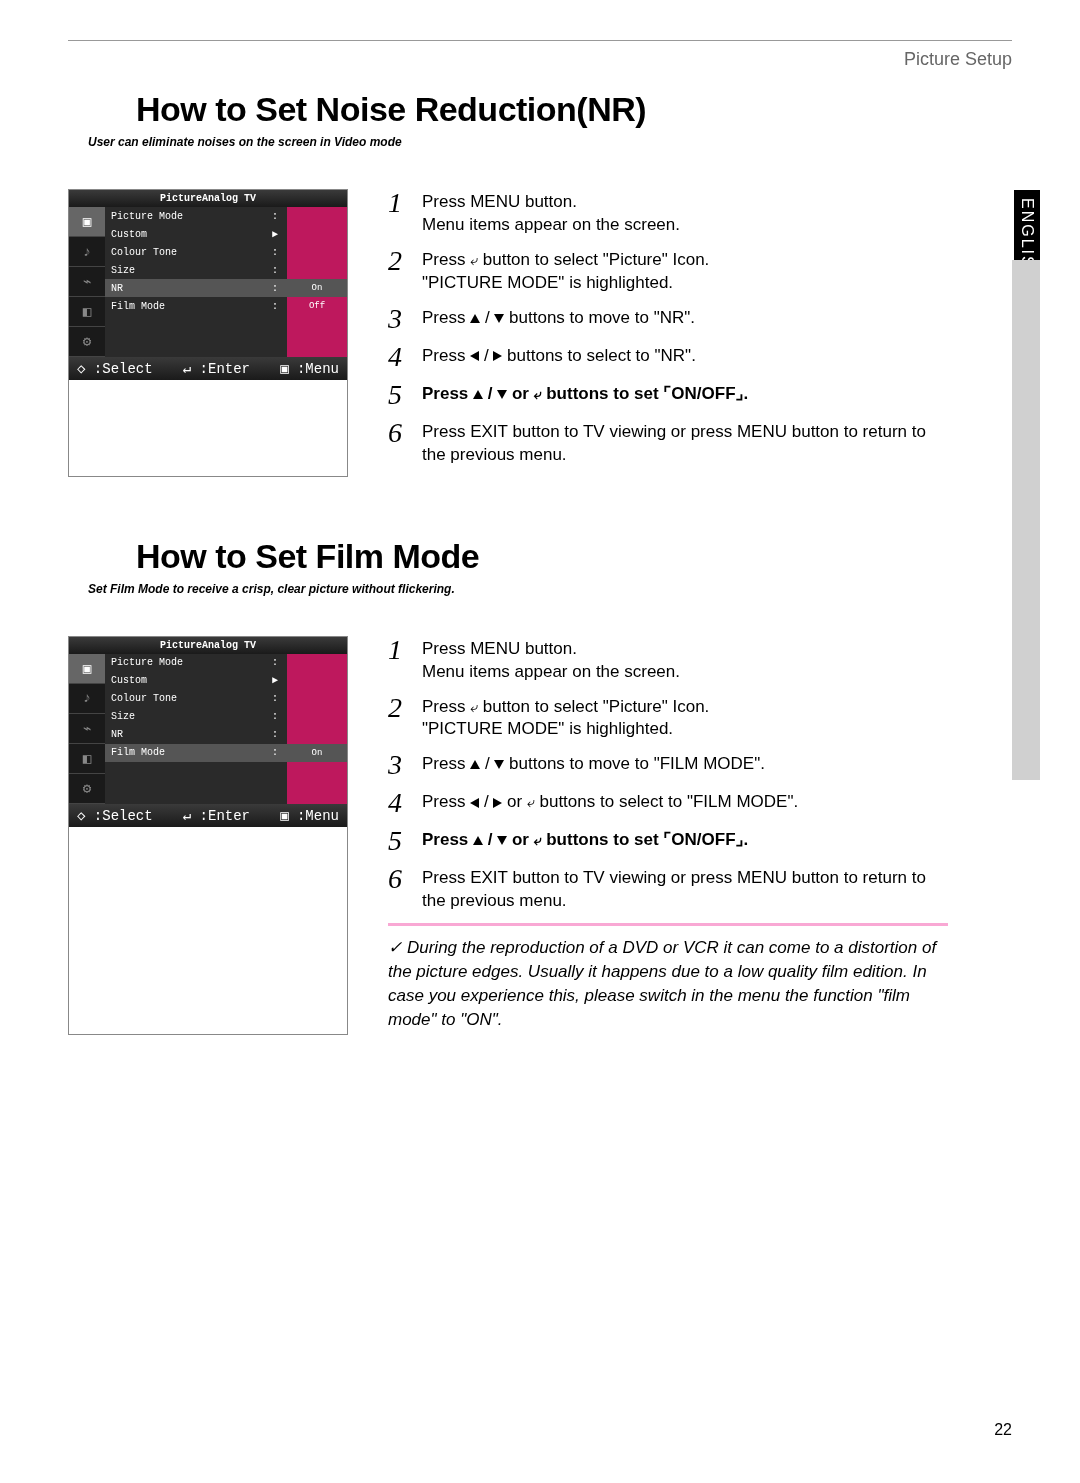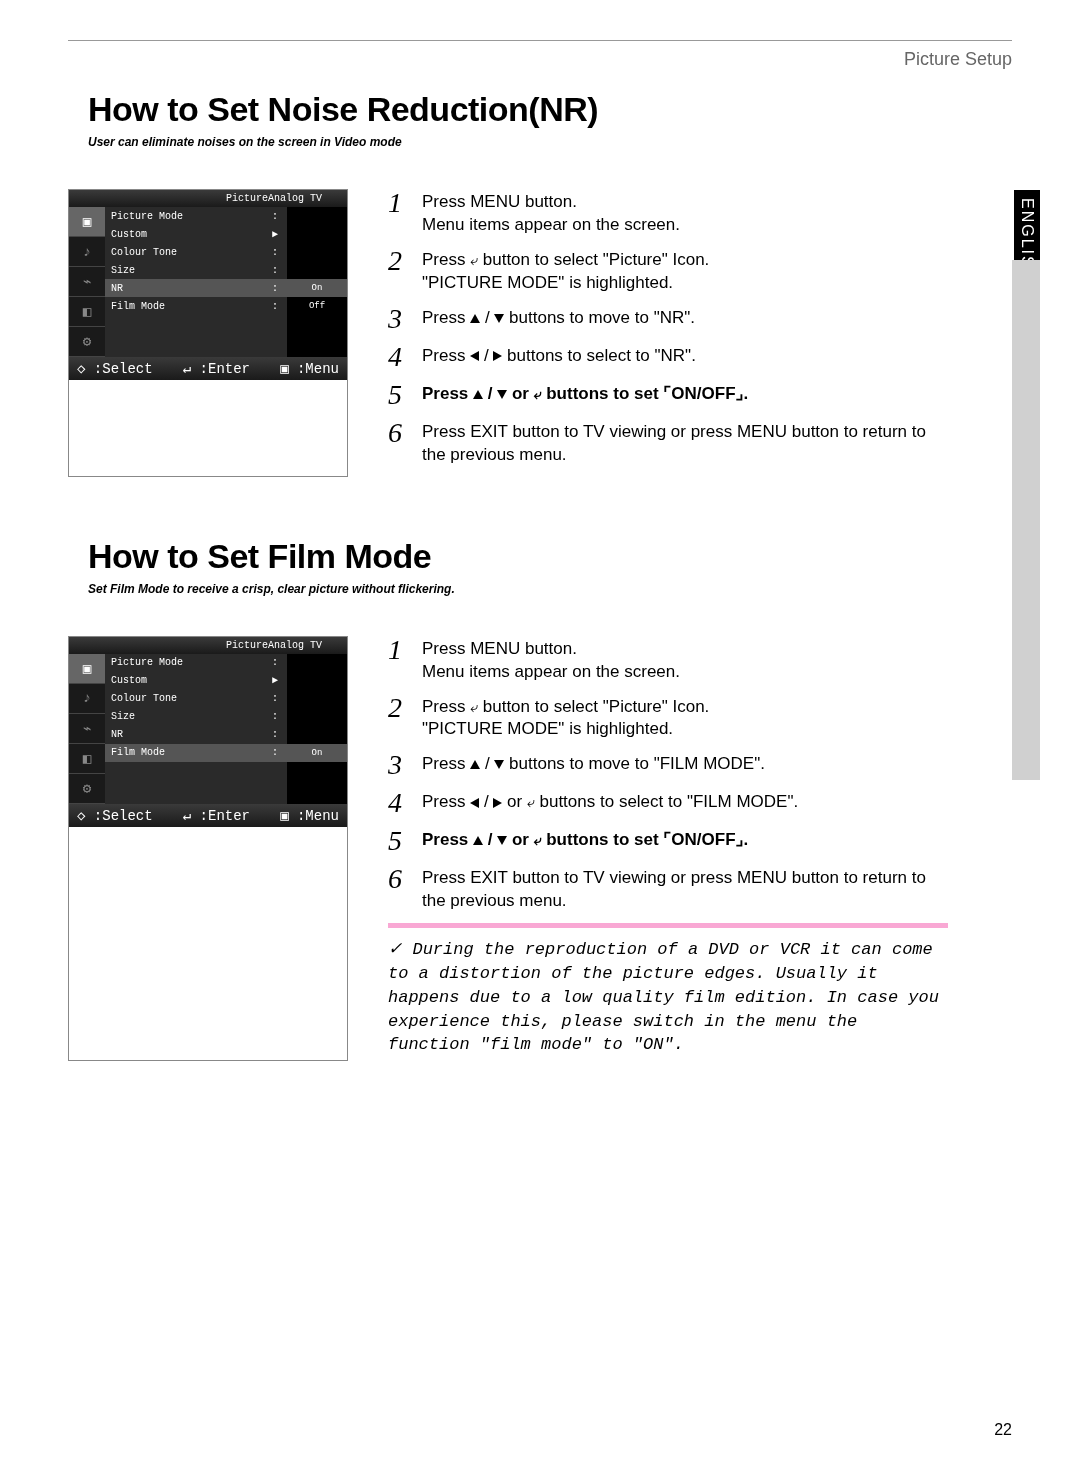--- a/index.html
+++ b/index.html
@@ -36,21 +36,21 @@
   }
   .lang-tab-bg {
     position: absolute;
     right: 40px;
     top: 260px;
     width: 28px;
     height: 520px;
     background: #d0d0d0;
   }
   .section { margin-bottom: 60px; }
-  .section-title-row { display: flex; align-items: flex-start; }
+  .section-title-row { display: flex; align-items: flex-start; margin-left: 48px; }
   .title-bar {
     width: 8px;
     background: #000;
     margin-right: 12px;
   }
   .title-text {
     font-family: Arial Black, Arial, sans-serif;
     font-weight: 900;
     font-size: 34px;
     letter-spacing: -0.5px;
@@ -71,23 +71,24 @@
   .osd {
     width: 280px;
     flex-shrink: 0;
     font-family: "Courier New", monospace;
     font-size: 10px;
     color: #fff;
     border: 1px solid #888;
   }
   .osd-titlebar {
     display: flex;
-    justify-content: flex-end;
+    justify-content: center;
     background: linear-gradient(#3a3a3a, #1a1a1a);
-    padding: 3px 25px;
+    padding: 3px 18px;
+    font-weight: bold;
   }
   .osd-body {
     display: flex;
     background: #1a1a1a;
   }
   .osd-sidebar {
     width: 36px;
     display: flex;
     flex-direction: column;
   }
@@ -114,21 +115,21 @@
     align-items: center;
     height: 18px;
     padding: 0 6px;
     gap: 35px;
   }
   .osd-row.hl { background: #555; }
   .osd-label { flex: 1; }
   .osd-ind { width: 12px; text-align: center; }
   .osd-vals {
     width: 60px;
-    background: #000000;
+    background: #be185d;
     display: flex;
     flex-direction: column;
   }
   .osd-val {
     height: 18px;
     display: flex;
     align-items: center;
     justify-content: center;
     font-size: 9px;
   }
@@ -170,27 +171,26 @@
   .tri-up { border-left: 5px solid transparent; border-right: 5px solid transparent; border-bottom: 9px solid #000; }
   .tri-down { border-left: 5px solid transparent; border-right: 5px solid transparent; border-top: 9px solid #000; }
   .tri-left { border-top: 5px solid transparent; border-bottom: 5px solid transparent; border-right: 9px solid #000; }
   .tri-right { border-top: 5px solid transparent; border-bottom: 5px solid transparent; border-left: 9px solid #000; }
   .enter-sym {
     display: inline-block;
     font-size: 14px;
     vertical-align: middle;
   }
   .tips {
-    border-top: 5px solid #f9a8d4;
+    border-top: 3px solid #f9a8d4;
     margin-top: 4px;
     padding-top: 10px;
     font-style: italic;
     font-size: 17px;
     line-height: 1.4;
-    font-family: Liberation Mono, monospace;
   }
   .tip-row { margin-bottom: 4px; }
   .page-num {
     position: absolute;
     bottom: 44px;
     right: 68px;
     font-size: 16px;
   }
 </style>
 </head>

